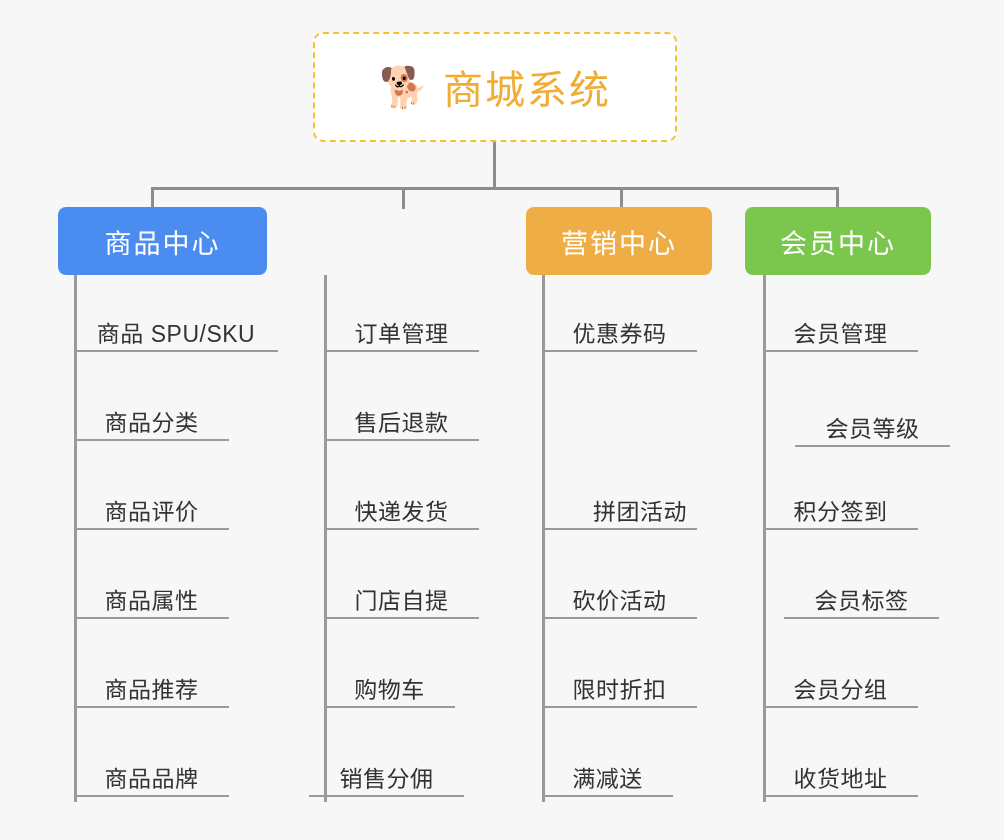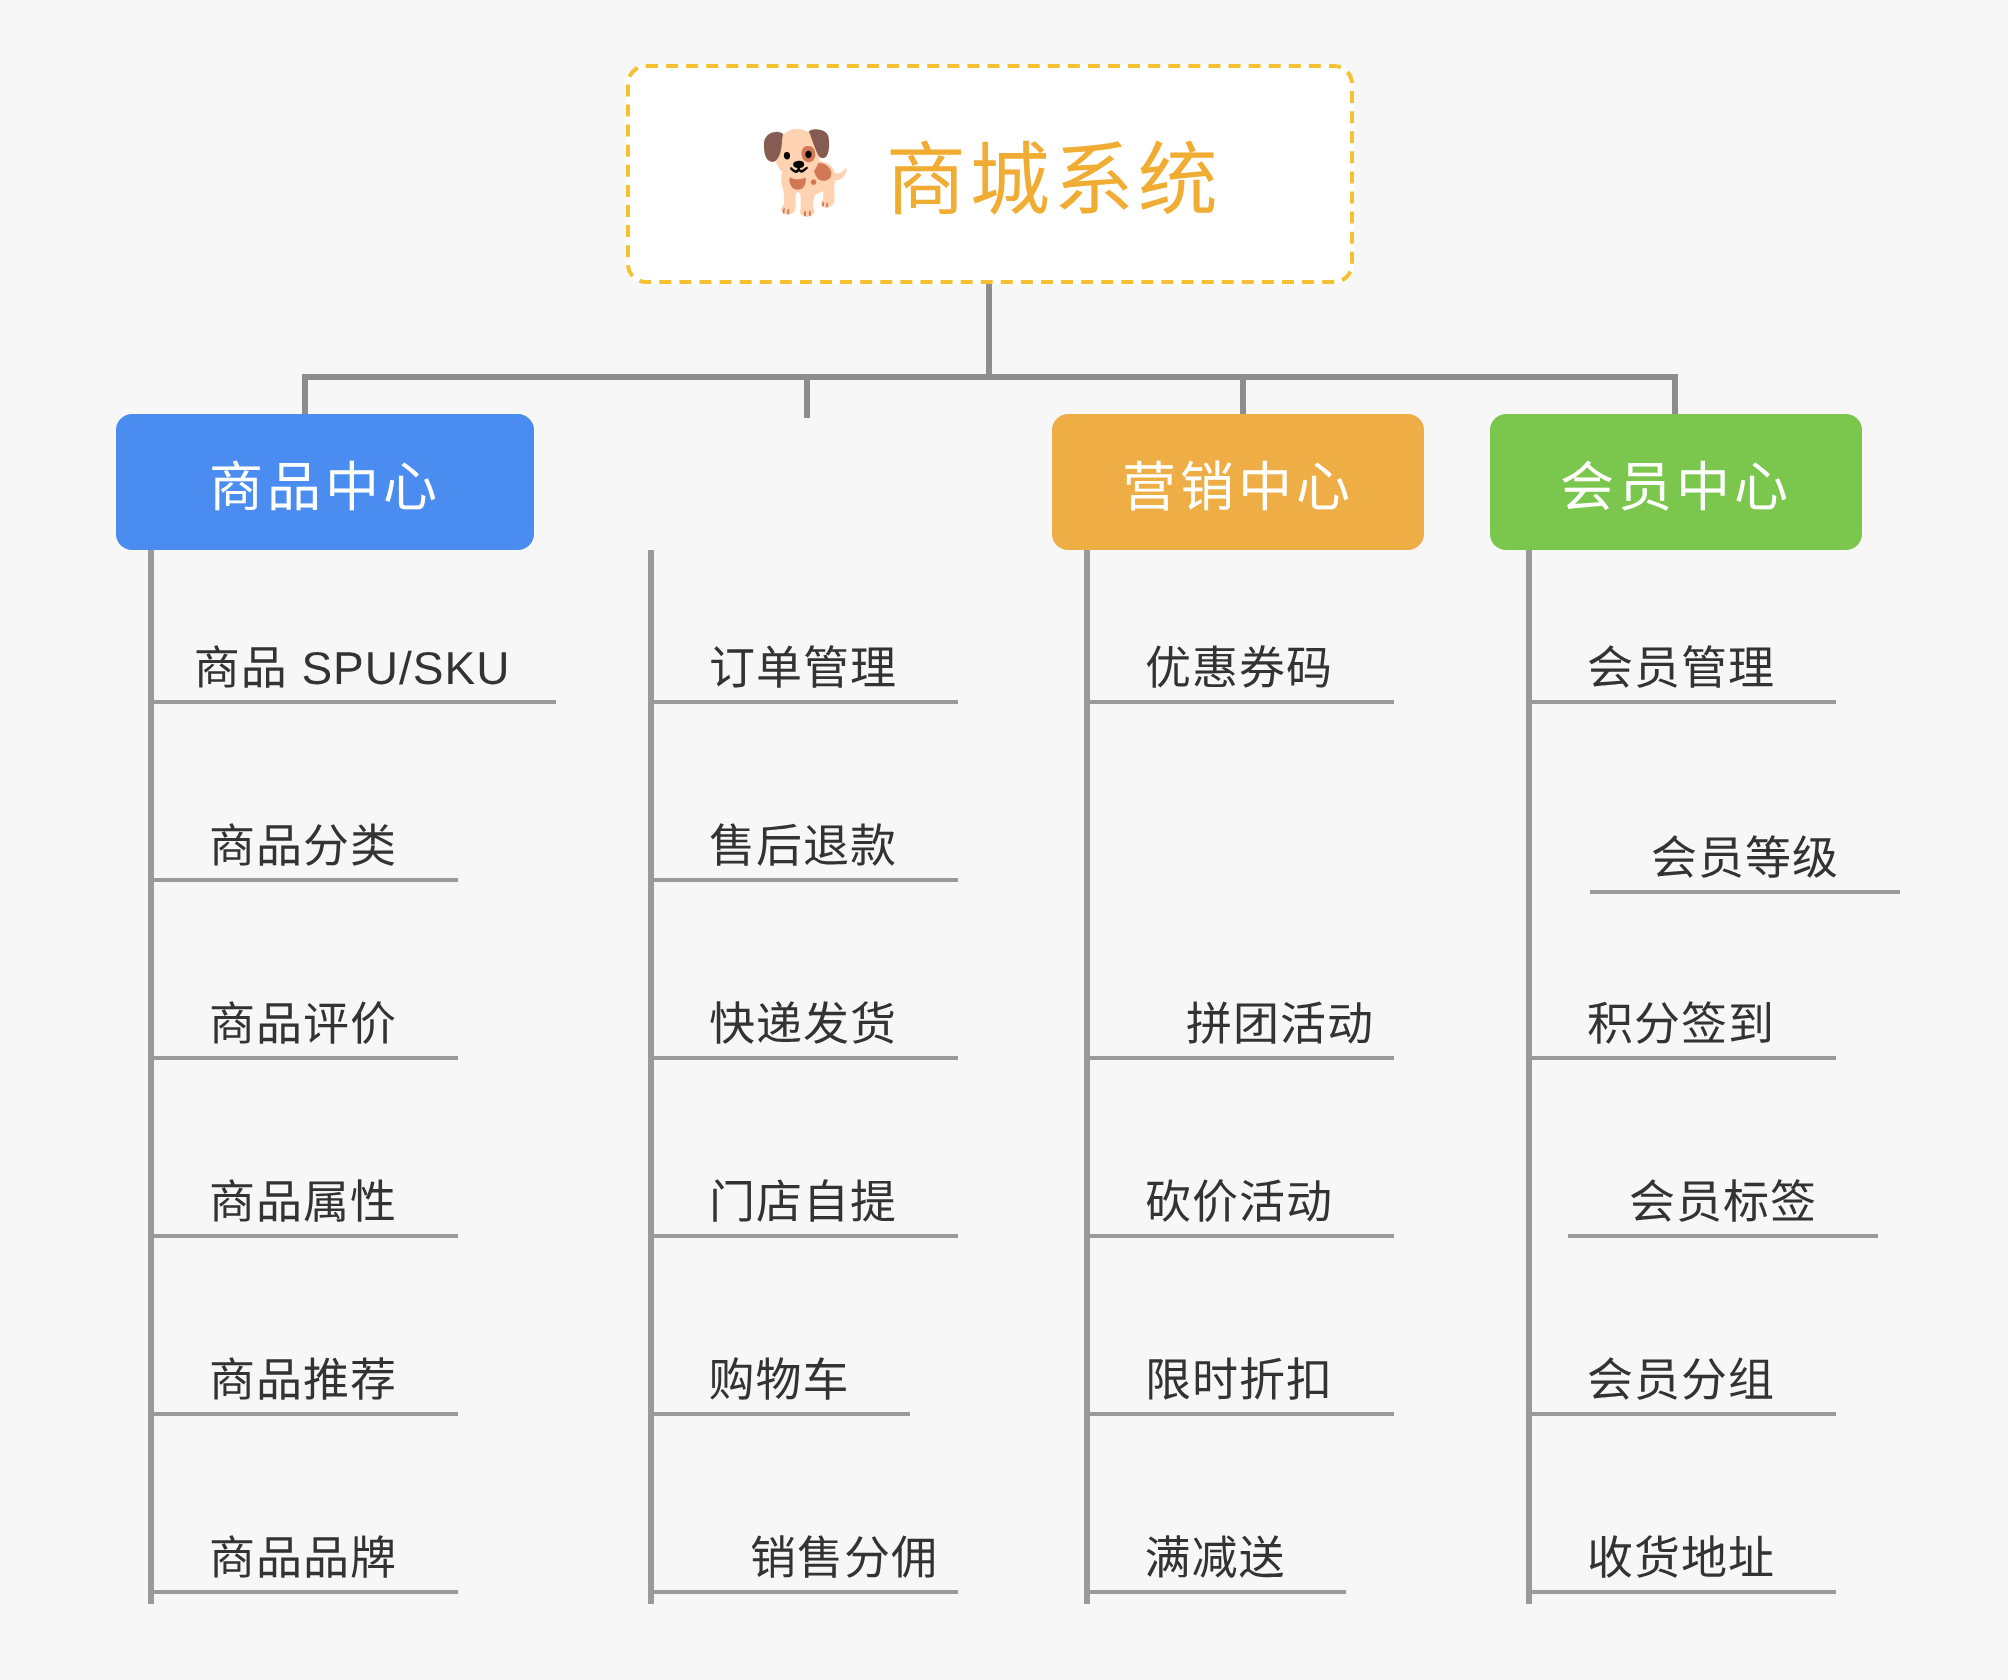--- a/index.html
+++ b/index.html
@@ -150,21 +150,21 @@
   </div>
   <div class="leaf" style="left: 324px; top: 484px; width: 155px; border-bottom-color: rgb(154, 154, 154);">
     <span class="leaf-label">快递发货</span>
   </div>
   <div class="leaf" style="left: 324px; top: 573px; width: 155px; border-bottom-color: rgb(154, 154, 154);">
     <span class="leaf-label">门店自提</span>
   </div>
   <div class="leaf" style="left: 324px; top: 662px; width: 131px; border-bottom-color: rgb(154, 154, 154);">
     <span class="leaf-label">购物车</span>
   </div>
-  <div class="leaf" style="left: 324px; top: 751px; width: 155px; border-bottom-color: rgb(154, 154, 154); justify-content: flex-end;">
+  <div class="leaf" style="left: 309px; top: 751px; width: 155px; border-bottom-color: rgb(154, 154, 154);">
     <span class="leaf-label">销售分佣</span>
   </div>
 
   <div class="branch-head" style="left: 526px; top: 207px; width: 186px; background: rgb(238, 173, 69);">
     <span>营销中心</span>
   </div>
   <div class="trunk" style="left: 542px; top: 275px; height: 527px; background: rgb(154, 154, 154);"></div>
 
   <div class="leaf" style="left: 542px; top: 306px; width: 155px; border-bottom-color: rgb(154, 154, 154);">
     <span class="leaf-label">优惠券码</span>

